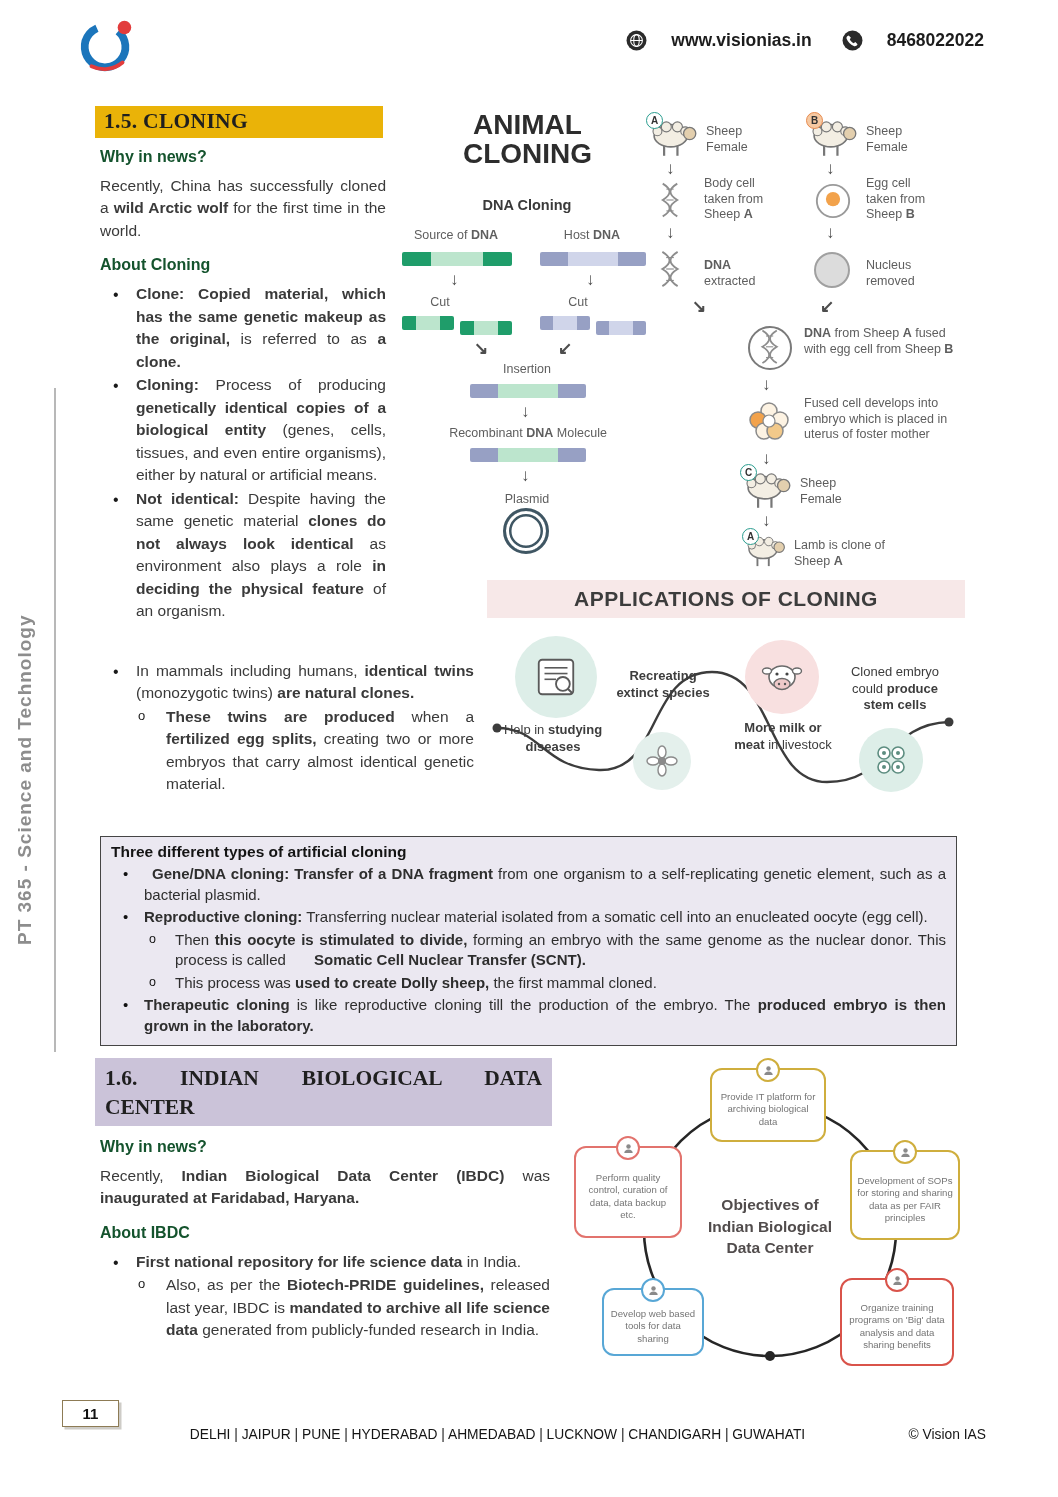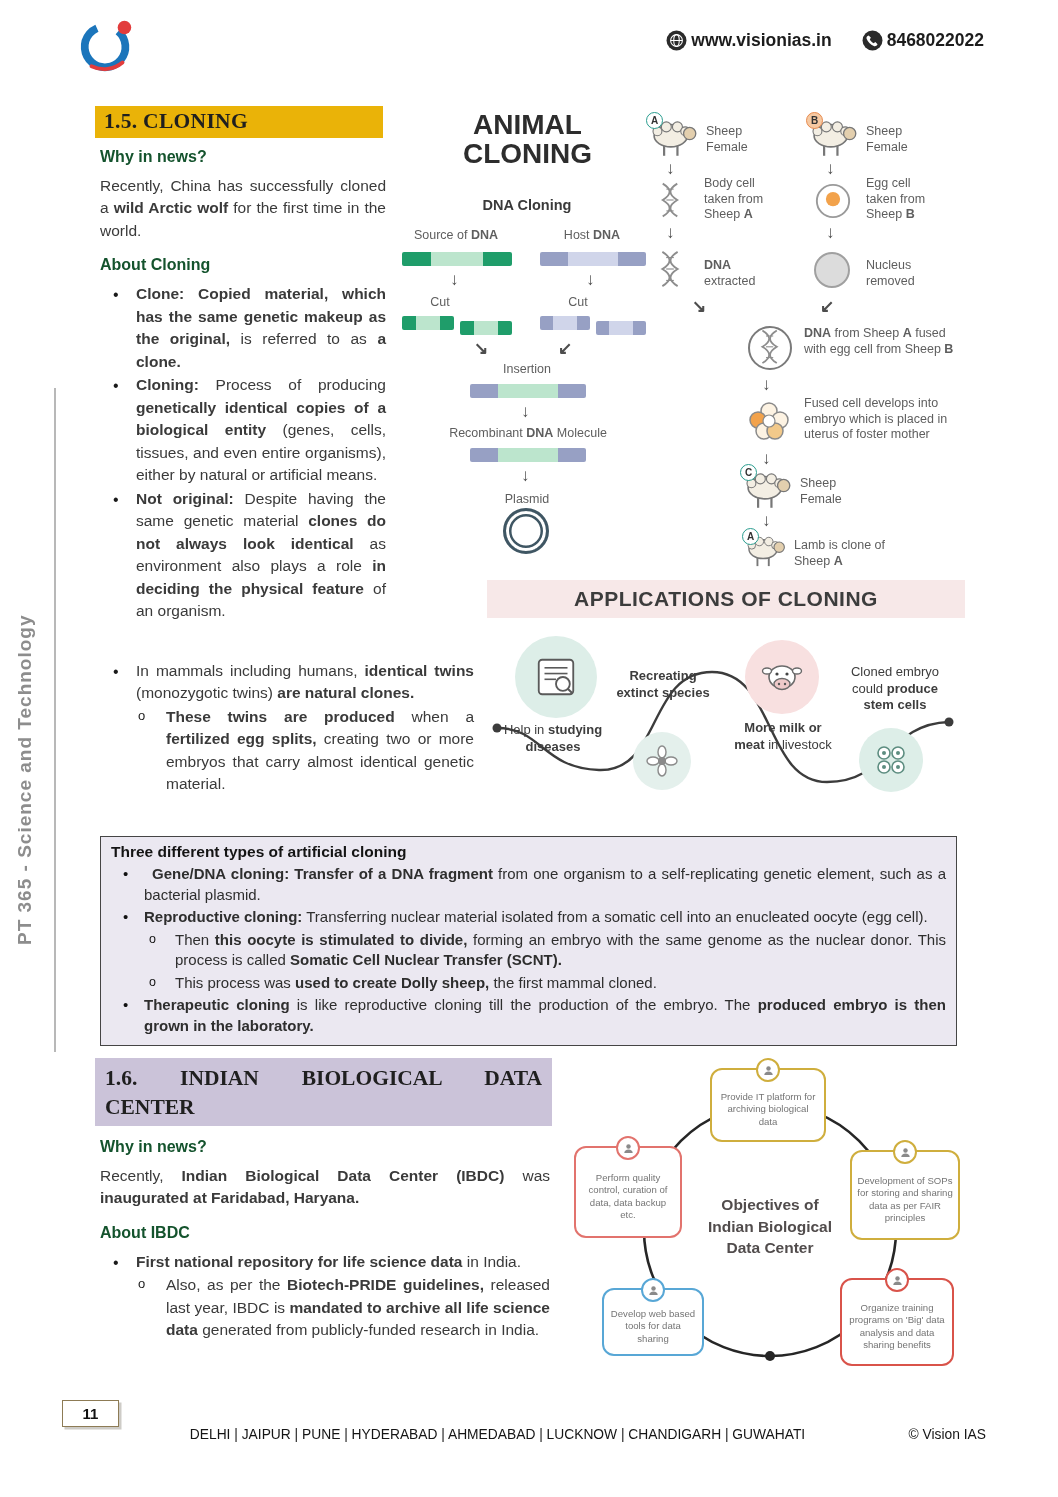--- a/index.html
+++ b/index.html
@@ -2,21 +2,21 @@
 <html><head>
 <meta charset="utf-8">
 <style>
 *{margin:0;padding:0;box-sizing:border-box}
 body{margin:0;background:#ffffff}
 .page{position:relative;width:1058px;height:1497px;background:#fff;font-family:"Liberation Sans",sans-serif;color:#3a3a3a;overflow:hidden}
 
 
 .logo{position:absolute;left:76px;top:14px;width:62px;height:62px}
 .hdr-contact{position:absolute;right:74px;top:30px;display:flex;gap:30px;align-items:center;font-weight:bold;font-size:17.5px;color:#1c1c1c}
-.hc-item{display:flex;align-items:center;gap:4px}
+.hc-item{display:flex;align-items:center;gap:24px}
 .hc-ic{width:21px;height:21px}
 
 
 .vline{position:absolute;left:54px;top:388px;width:2px;height:664px;background:#b8b8b8}
 .vtext{position:absolute;left:14px;top:545px;height:470px;width:28px;writing-mode:vertical-rl;transform:rotate(180deg);font-size:19px;font-weight:bold;color:#8d8d8d;letter-spacing:1px;text-align:center}
 
 
 .sec-h{position:absolute;font-family:"Liberation Serif",serif;font-weight:bold;color:#1f1f1f;background:#cbc3d9}
 .sec15{left:95px;top:106px;width:288px;height:32px;font-size:21.5px;padding:3px 0 0 9px;letter-spacing:.3px}
 .sec16{left:95px;top:1058px;width:457px;height:68px;font-size:21.5px;padding:6px 10px;line-height:1.35}
@@ -140,21 +140,21 @@
 
   <div class="sec-h sec15" style="background-color: #eab308;">1.5. CLONING</div>
 
   <div class="col-a">
     <div class="h-blue">Why in news?</div>
     <p class="para"><span>Recently, China has successfully cloned a </span><span style="font-weight: bold;">wild Arctic wolf</span><span> for the first time in the world.</span></p>
     <div class="h-blue">About Cloning</div>
     <ul class="blist">
       <li><span style="font-weight: bold;">Clone: Copied material, which has the same genetic makeup as the original,</span><span> is referred to as </span><span style="font-weight: bold;">a clone.</span></li>
       <li><span style="font-weight: bold;">Cloning:</span><span> Process of producing </span><span style="font-weight: bold;">genetically identical copies of a biological entity</span><span> (genes, cells, tissues, and even entire organisms), either by natural or artificial means.</span></li>
-      <li><span style="font-weight: bold;">Not original:</span><span> Despite having the same genetic material </span><span style="font-weight: bold;">clones do not always look identical</span><span> as environment also plays a role </span><span style="font-weight: bold;">in deciding the physical feature</span><span> of an organism.</span></li>
+      <li><span style="font-weight: bold;">Not identical:</span><span> Despite having the same genetic material </span><span style="font-weight: bold;">clones do not always look identical</span><span> as environment also plays a role </span><span style="font-weight: bold;">in deciding the physical feature</span><span> of an organism.</span></li>
     </ul>
   </div>
 
   <div class="col-b">
     <ul class="blist">
       <li><span>In mammals including humans, </span><span style="font-weight: bold;">identical twins</span><span> (monozygotic twins) </span><span style="font-weight: bold;">are natural clones.</span></li>
       <li class="sub"><span style="font-weight: bold;">These twins are produced</span><span> when a </span><span style="font-weight: bold;">fertilized egg splits,</span><span> creating two or more embryos that carry almost identical genetic material.</span></li>
     </ul>
   </div>
 
@@ -333,21 +333,21 @@
           <circle cx="26" cy="26" r="2" fill="#5d8d80"></circle>
       </svg>
     </div>
   </div>
 
   <div class="tbox" style="background-color: rgb(235, 232, 241);">
     <div class="tbox-title">Three different types of artificial cloning</div>
     <ul class="tlist">
       <li><span style="font-weight: bold; margin-left: 8px;">Gene/DNA cloning: Transfer of a DNA fragment</span><span> from one organism to a self-replicating genetic element, such as a bacterial plasmid.</span></li>
       <li><span style="font-weight: bold;">Reproductive cloning:</span><span> Transferring nuclear material isolated from a somatic cell into an enucleated oocyte (egg cell).</span></li>
-      <li class="sub"><span>Then </span><span style="font-weight: bold;">this oocyte is stimulated to divide,</span><span> forming an embryo with the same genome as the nuclear donor. This process is called </span><span style="font-weight: bold;">Somatic Cell Nuclear Transfer (SCNT).</span></li>
+      <li class="sub"><span>Then </span><span style="font-weight: bold;">this oocyte is stimulated to divide,</span><span> forming an embryo with the same genome as the nuclear donor. This process is called </span><span style="font-weight: bold; margin-left: 24px;">Somatic Cell Nuclear Transfer (SCNT).</span></li>
       <li class="sub"><span>This process was </span><span style="font-weight: bold;">used to create Dolly sheep,</span><span> the first mammal cloned.</span></li>
       <li><span style="font-weight: bold;">Therapeutic cloning</span><span> is like reproductive cloning till the production of the embryo. The </span><span style="font-weight: bold;">produced embryo is then grown in the laboratory.</span></li>
     </ul>
   </div>
 
   <div class="sec-h sec16" style="background-color: rgb(203, 195, 217);">
     <div class="just">1.6. INDIAN BIOLOGICAL DATA</div>
     <div>CENTER</div>
   </div>
 

